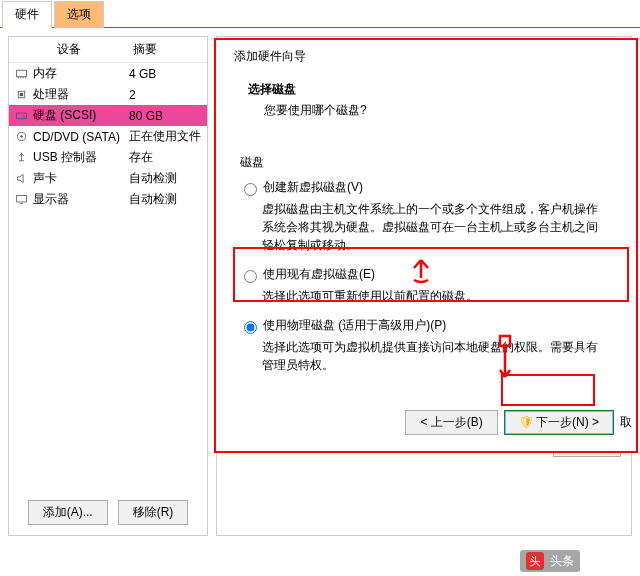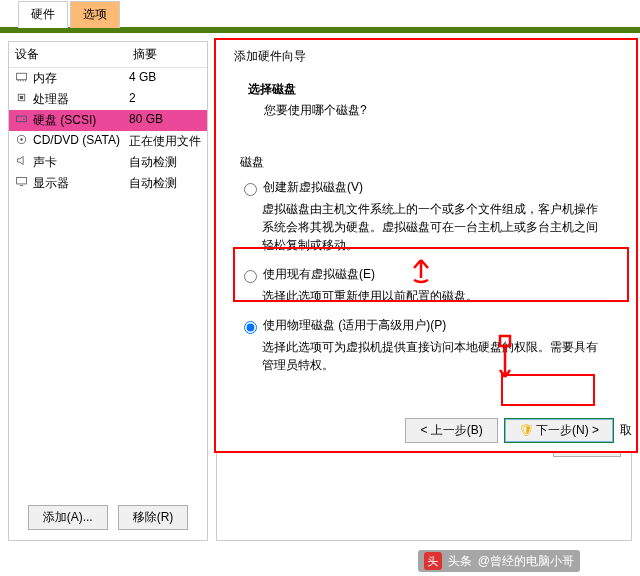--- a/index.html
+++ b/index.html
@@ -1,47 +1,47 @@
 <!DOCTYPE html>
 <html><head>
 <meta charset="utf-8">
 <style>
 * { box-sizing: border-box; margin: 0; padding: 0; font-family: "Microsoft YaHei", sans-serif; font-size: 12px; }
 body { background: #fff; width: 640px; height: 576px; position: relative; overflow: hidden; }
-.tabs { display: flex; border-bottom: 6px solid #4d7c0f; padding-left: 18px; }
+.tabs { display: flex; border-bottom: 1px solid #4d7c0f; padding-left: 2px; }
 .tab { padding: 4px 12px; border: 1px solid #ccc; border-bottom: none; background: #fdba74; margin-right: 2px; position: relative; top: 1px; }
 .tab.active { background: #fff; border-bottom: 1px solid #fff; }
 .body { display: flex; padding: 8px; gap: 8px; }
 .left { width: 200px; border: 1px solid #ccc; height: 500px; display: flex; flex-direction: column; }
 .list-head { display: flex; border-bottom: 1px solid #e5e5e5; }
 .list-head > div { padding: 4px 6px; }
-.col-dev { flex: 1; }
+.col-dev { flex: 1; margin-left: 42px; }
 .col-sum { width: 80px; }
-.devrow { display: flex; align-items: flex-start; padding: 2px 4px; }
+.devrow { display: flex; align-items: center; padding: 2px 4px; }
 .devrow .icon-sp { width: 16px; display: inline-flex; justify-content: center; margin-right: 4px; }
 .devrow .nm { flex: 1; }
 .devrow .sm { width: 74px; }
 .devrow.selected { background: #ec4899; }
 .left-btns { margin-top: auto; display: flex; justify-content: center; gap: 10px; padding: 10px; }
 .btn { padding: 3px 14px; border: 1px solid #adadad; background: #f0f0f0; cursor: pointer; }
 .btn.primary { border: 1px solid #15803d; box-shadow: 0 0 0 1px #82b8e8 inset; }
 .right { flex: 1; height: 500px; border: 1px solid #ccc; padding-top: 10px; position: relative; }
 .red-frame { position: absolute; border: 2px solid red; pointer-events: none; }
 .red-frame.wizard { top: 38px; left: 214px; width: 424px; height: 415px; }
 .red-frame.opt { top: 247px; left: 233px; width: 396px; height: 55px; }
 .red-frame.btnf { top: 374px; left: 501px; width: 94px; height: 32px; }
 .wiz { position: absolute; top: 38px; left: 214px; width: 424px; height: 415px; background: #fff; padding: 10px 20px; }
 .wiz h3 { font-weight: normal; margin-bottom: 10px; }
 .wiz .sub { padding: 6px 0 4px 14px; font-weight: bold; }
 .wiz .q { padding-left: 30px; margin-bottom: 35px; }
 .wiz .sec { padding-left: 6px; margin-bottom: 6px; }
 .optrow { display: flex; align-items: flex-end; gap: 6px; padding: 2px 10px; }
 .optrow input { margin-top: 2px; }
 .optdesc { padding: 2px 10px 10px 28px; line-height: 1.5; }
-.wiz-btns { position: absolute; bottom: 10px; right: 6px; display: flex; gap: 6px; align-items: center; }
+.wiz-btns { position: absolute; bottom: 18px; right: 6px; display: flex; gap: 6px; align-items: center; }
 .shield { color: #f2b100; margin-right: 2px; }
 .advbtn { position: absolute; top: 434px; left: 553px; padding: 3px 10px; border: 1px solid #adadad; background: #f0f0f0; font-size: 11px; }
 .footer { position: absolute; bottom: 4px; right: 60px; color: #fff; display: flex; align-items: center; gap: 6px; background: rgba(0,0,0,0.35); padding: 2px 6px; border-radius: 3px; font-size: 13px; }
 .ft-ico { width: 18px; height: 18px; border-radius: 3px; background: #d33; color: #fff; display: inline-flex; align-items: center; justify-content: center; font-size: 11px; }
 .red-arrow1 { position: absolute; top: 258px; left: 406px; pointer-events: none; }
 .red-arrow2 { position: absolute; top: 332px; left: 492px; pointer-events: none; }
 svg.icon { width: 13px; height: 13px; }
 </style>
 </head>
 <body>
@@ -93,20 +93,29 @@
     </div>
     <div class="devrow">
       <span class="icon-sp">
           <svg class="icon" viewBox="0 0 16 16">
             <circle cx="8" cy="8" r="5" fill="none" stroke="#555"></circle>
             <circle cx="8" cy="8" r="1.5" fill="#555"></circle>
           </svg>
         </span>
       <span class="nm">CD/DVD (SATA)</span>
       <span class="sm">正在使用文件</span>
+    </div>
+    <div class="devrow">
+      <span class="icon-sp">
+          <svg class="icon" viewBox="0 0 16 16">
+            <path d="M8 2v10M5 6l3-3 3 3M5 12h6" fill="none" stroke="#555"></path>
+          </svg>
+        </span>
+      <span class="nm">USB 控制器</span>
+      <span class="sm">存在</span>
     </div>
     <div class="devrow">
       <span class="icon-sp">
           <svg class="icon" viewBox="0 0 16 16">
             <path d="M3 6h3l4-3v10l-4-3H3z" fill="none" stroke="#555"></path>
           </svg>
         </span>
       <span class="nm">声卡</span>
       <span class="sm">自动检测</span>
     </div>
@@ -170,14 +179,13 @@
 <svg class="red-arrow1" width="30" height="30">
     <path d="M15 2 L15 20 M15 2 L8 10 M15 2 L22 10 M8 22 Q15 26 22 22" fill="none" stroke="red" stroke-width="2.5"></path>
   </svg>
 <svg class="red-arrow2" width="24" height="50">
     <path d="M8 4 h10 v10 h-10 z M13 15 v30 M13 45 l-5 -7 M13 45 l5 -7" fill="none" stroke="red" stroke-width="2.5"></path>
   </svg>
 
 <div class="footer">
   <span class="ft-ico">头</span>
   <span>头条</span>
-  <span>@曾经的电脑小哥</span>
 </div>
 
 </body></html>

